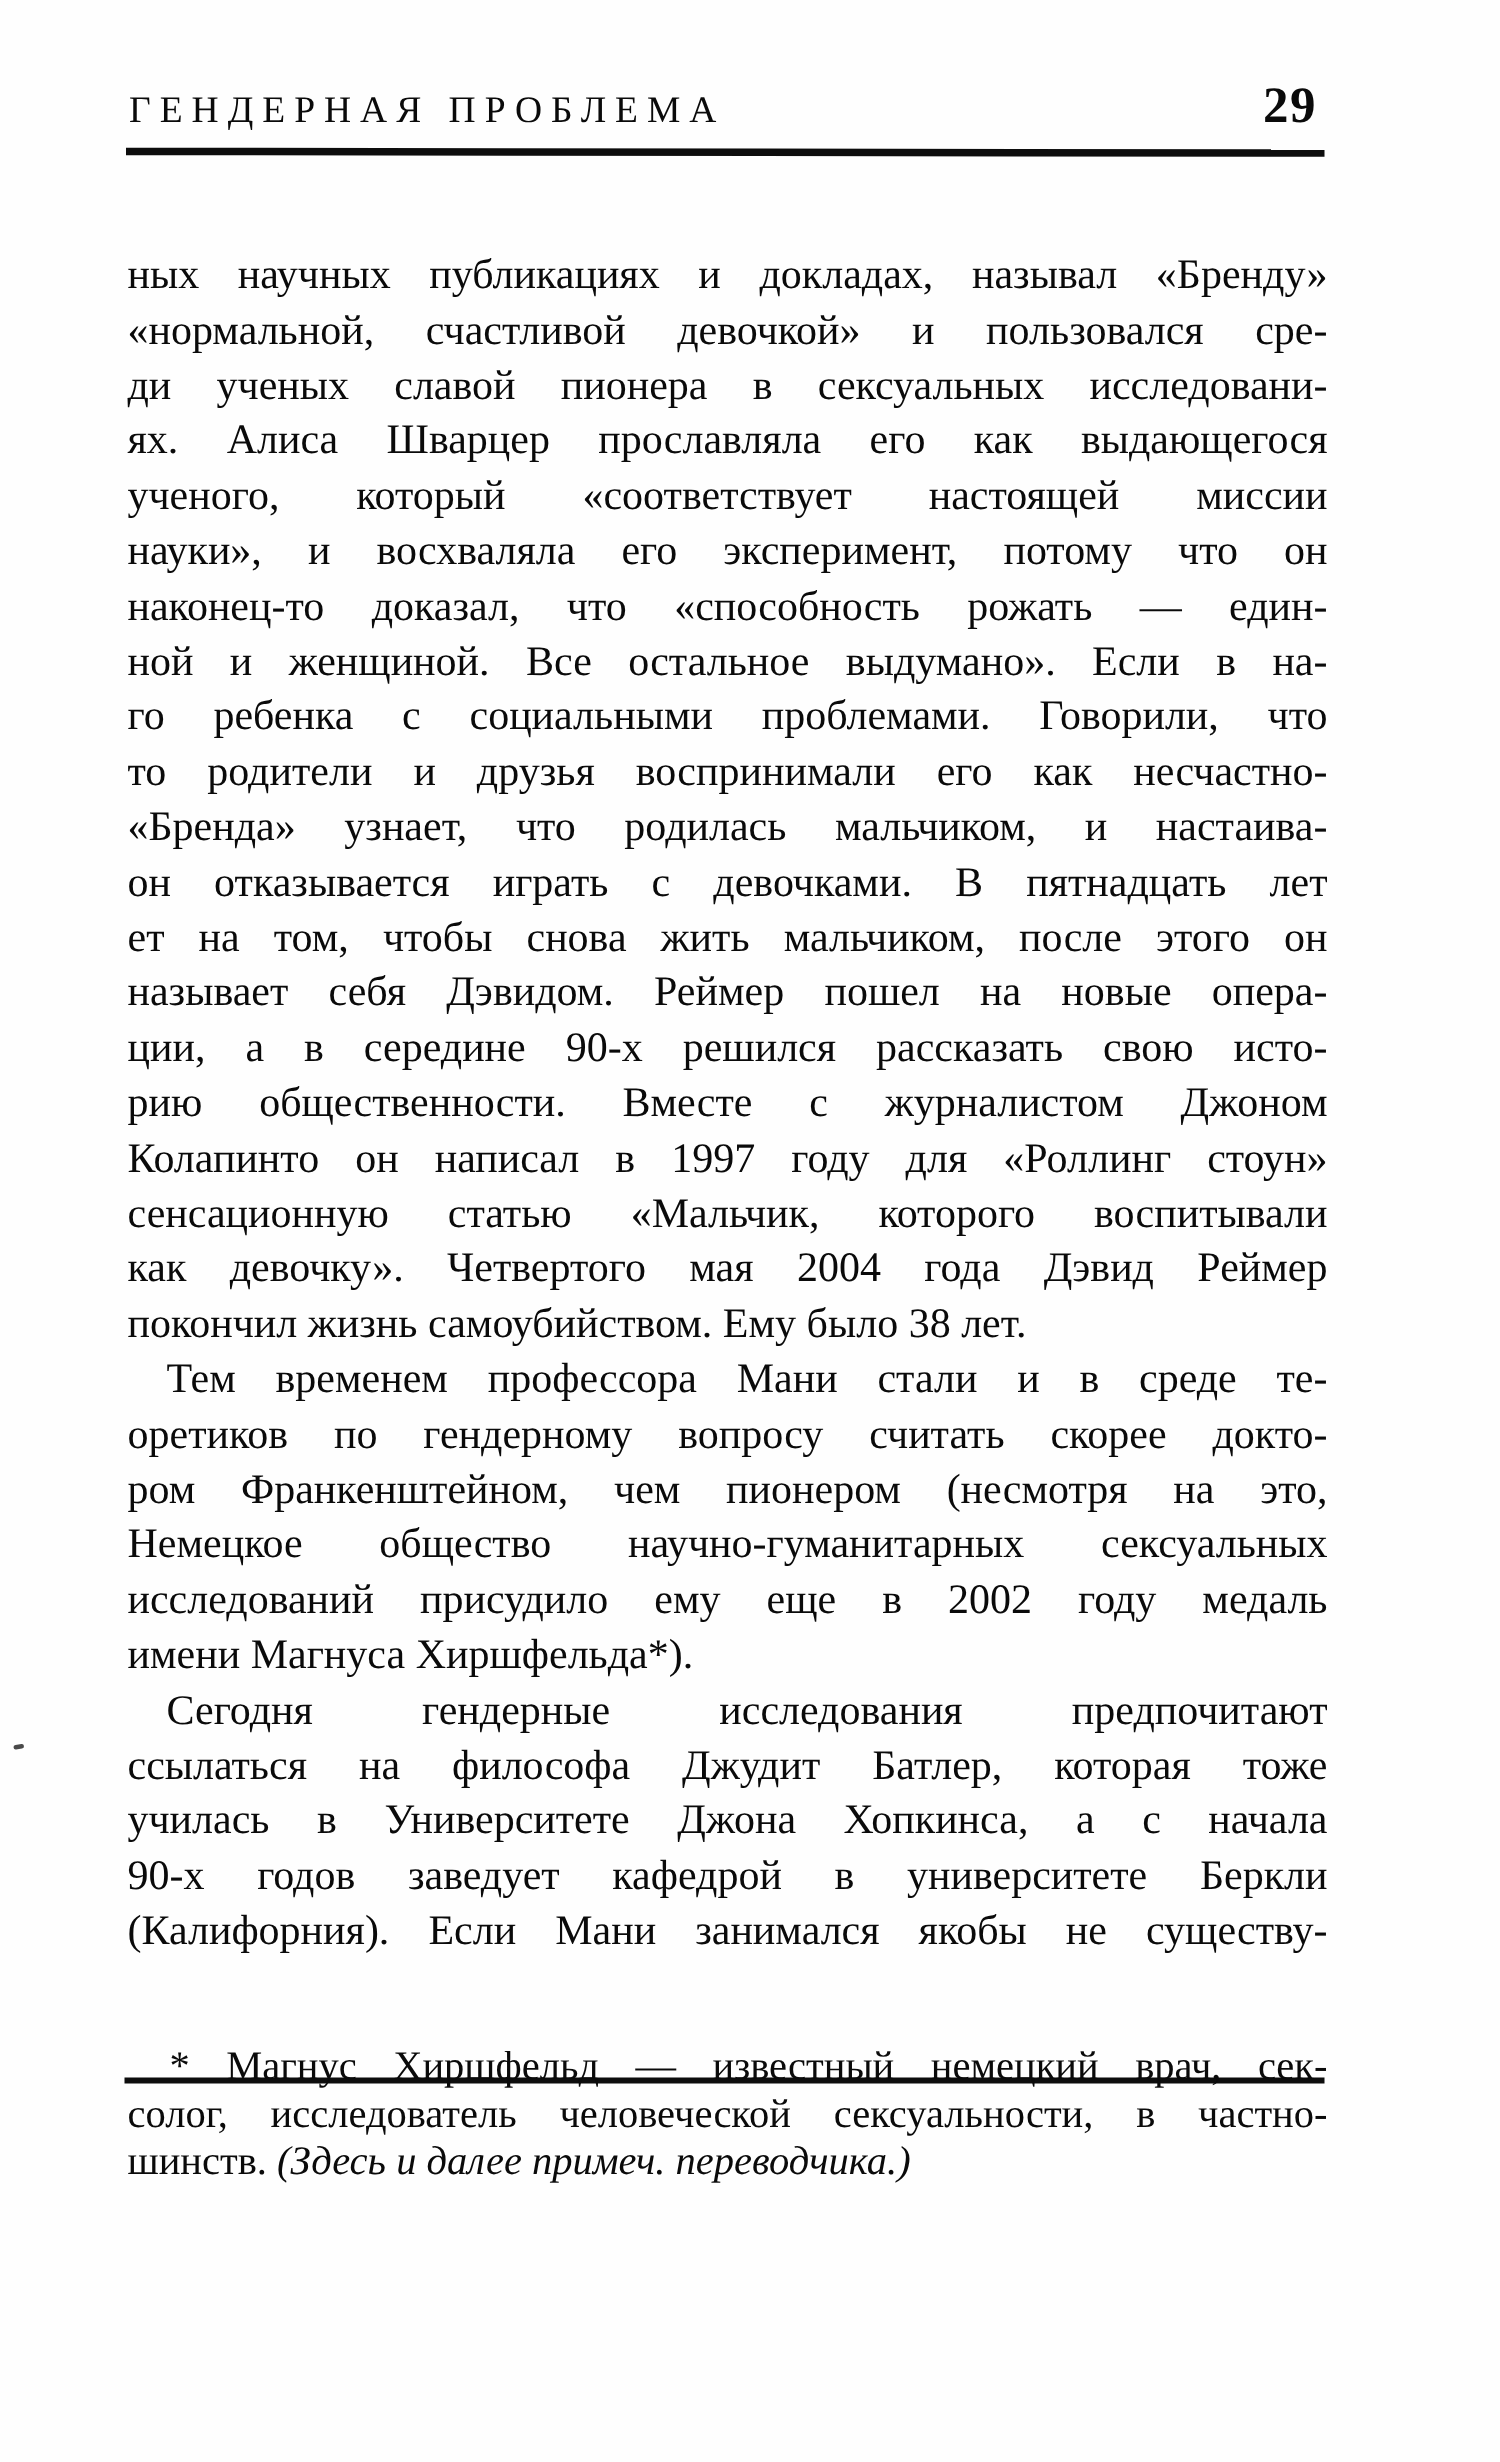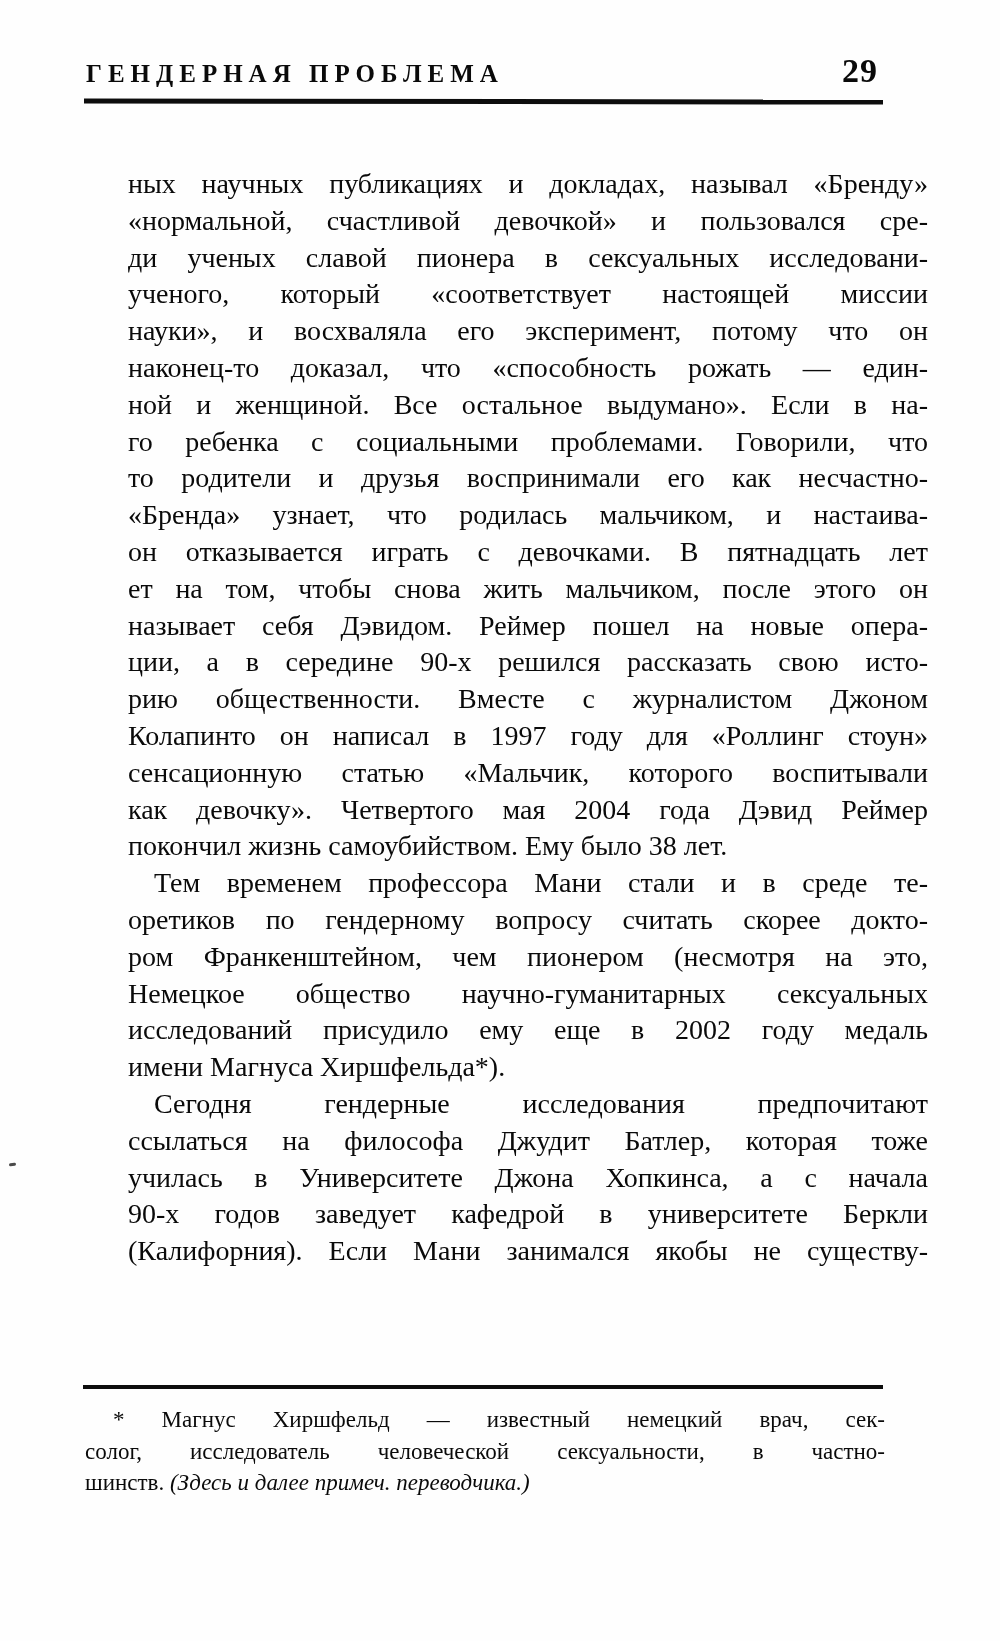--- a/index.html
+++ b/index.html
@@ -11,21 +11,21 @@
     font-family: "Liberation Serif", "DejaVu Serif", serif;
     color: #0a0a0a;
     overflow: hidden;
   }
   
   .rh-title {
     position: absolute;
     left: 86px;
     top: 60px;
     font-size: 25px;
-    font-weight: 700;
+    font-weight: 400;
     letter-spacing: 6px;
     white-space: nowrap;
   }
   .rh-page {
     position: absolute;
     right: 122px;
     top: 52px;
     font-size: 34px;
     font-weight: 700;
     letter-spacing: 1px;
@@ -40,40 +40,39 @@
     transform: rotate(0.08deg);
   }
   
   .body-text {
     position: absolute;
     left: 85px;
     top: 166px;
     width: 800px;
     font-size: 28px;
     line-height: 36.8px;
-    margin-left: 43px;
   }
   .ln { white-space: normal; }
   .j  { text-align: justify; text-align-last: justify; }
   .indent { text-indent: 26px; }
   
   .footnote-rule {
     position: absolute;
     left: 83px;
     top: 1385px;
     width: 800px;
     height: 4px;
     background: #0d0d0d;
   }
   .footnote {
     position: absolute;
     left: 85px;
-    top: 1404px;
+    top: 1362px;
     width: 800px;
-    font-size: 23px;
+    font-size: 27px;
     line-height: 31.5px;
   }
   .footnote .indent { text-indent: 28px; }
   .fn-italic { font-style: italic; }
   
   .scan-speck {
     position: absolute;
     left: 9px;
     top: 1163px;
     width: 7px;
@@ -91,20 +90,21 @@
   <div class="rh-title">ГЕНДЕРНАЯ ПРОБЛЕМА</div>
   <div class="rh-page">29</div>
   <div class="header-rule"></div>
 
   <div class="body-text">
 
     <div class="para">
       <div class="ln j">ных научных публикациях и докладах, называл «Бренду»</div>
       <div class="ln j">«нормальной, счастливой девочкой» и пользовался сре-</div>
       <div class="ln j">ди ученых славой пионера в сексуальных исследовани-</div>
+      <div class="ln j">ях. Алиса Шварцер прославляла его как выдающегося</div>
       <div class="ln j">ученого, который «соответствует настоящей миссии</div>
       <div class="ln j">науки», и восхваляла его эксперимент, потому что он</div>
       <div class="ln j">наконец-то доказал, что «способность рожать — един-</div>
       <div class="ln j">ной и женщиной. Все остальное выдумано». Если в на-</div>
       <div class="ln j">го ребенка с социальными проблемами. Говорили, что</div>
       <div class="ln j">то родители и друзья воспринимали его как несчастно-</div>
       <div class="ln j">«Бренда» узнает, что родилась мальчиком, и настаива-</div>
       <div class="ln j">он отказывается играть с девочками. В пятнадцать лет</div>
       <div class="ln j">ет на том, чтобы снова жить мальчиком, после этого он</div>
       <div class="ln j">называет себя Дэвидом. Реймер пошел на новые опера-</div>

